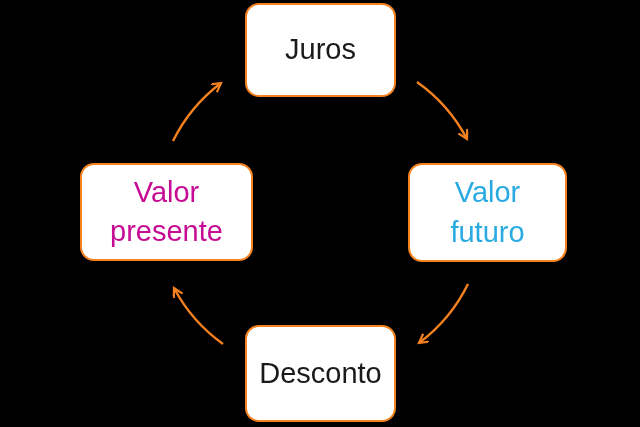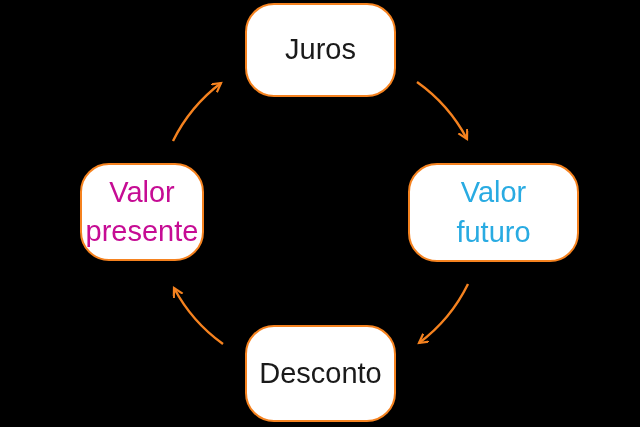--- a/index.html
+++ b/index.html
@@ -9,32 +9,32 @@
     height: 427px;
     background: var(--bg, #000);
     font-family: "Liberation Sans", sans-serif;
     overflow: hidden;
   }
   .node {
     position: absolute;
     box-sizing: border-box;
     background: var(--box-bg, #fff);
     border: 2px solid var(--orange, #f5821f);
-    border-radius: 29px;
+    border-radius: 14px;
     display: flex;
     align-items: center;
     justify-content: center;
     text-align: center;
     font-size: 29px;
     line-height: 1.36;
   }
   .node .label { padding: 0 10px; }
   .node--juros          { left: 245px; top: 3px;   width: 151px; height: 94px; color: var(--text-dark, #1a1a1a); }
-  .node--valor-futuro   { left: 408px; top: 163px; width: 171px; height: 99px; color: var(--blue, #29abe2); }
-  .node--valor-presente { left: 80px;  top: 163px; width: 124px; height: 98px; color: var(--magenta, #c60c94); }
+  .node--valor-futuro   { left: 408px; top: 163px; width: 159px; height: 99px; color: var(--blue, #29abe2); }
+  .node--valor-presente { left: 80px;  top: 163px; width: 173px; height: 98px; color: var(--magenta, #c60c94); }
   .node--desconto       { left: 245px; top: 325px; width: 151px; height: 97px; color: var(--text-dark, #1a1a1a); justify-content: center; }
   .arrows { position: absolute; left: 0; top: 0; width: 640px; height: 427px; }
   .arrow  { fill: none; stroke: var(--orange, #f5821f); stroke-width: 2.4px; }
   .arrowhead-path { fill: none; stroke: var(--orange, #f5821f); stroke-width: 2.2px; }
 </style>
 </head>
 <body>
 
 <div class="stage">
 

